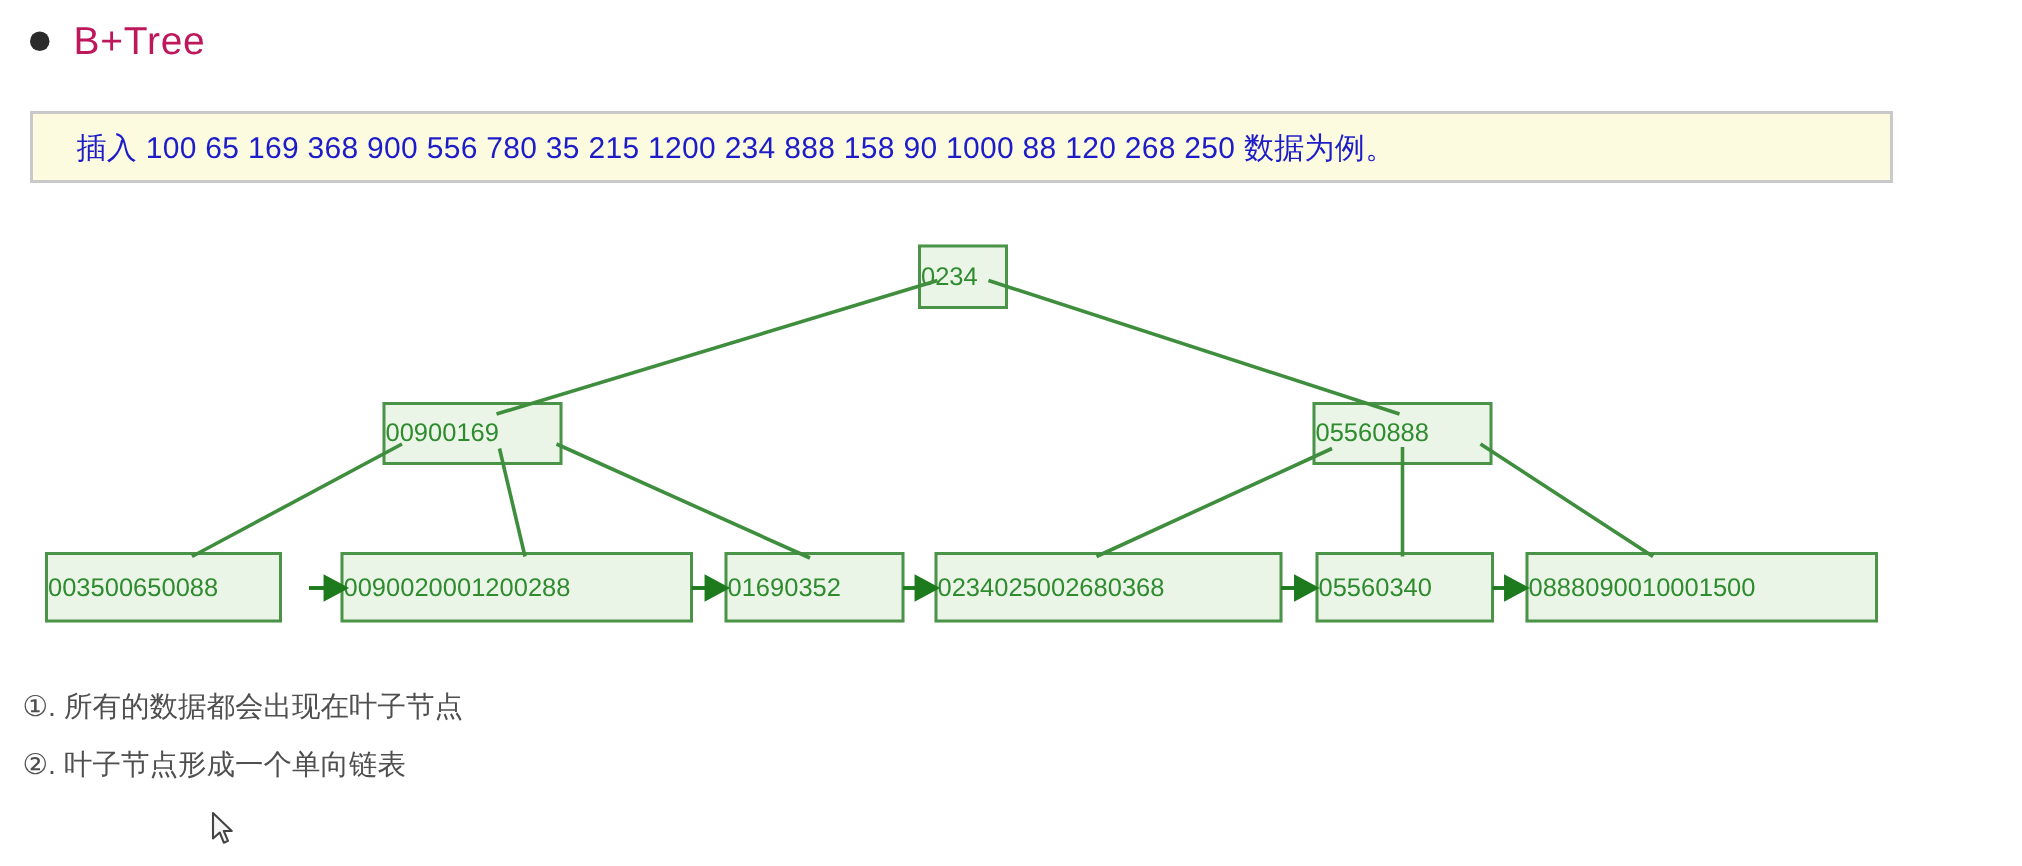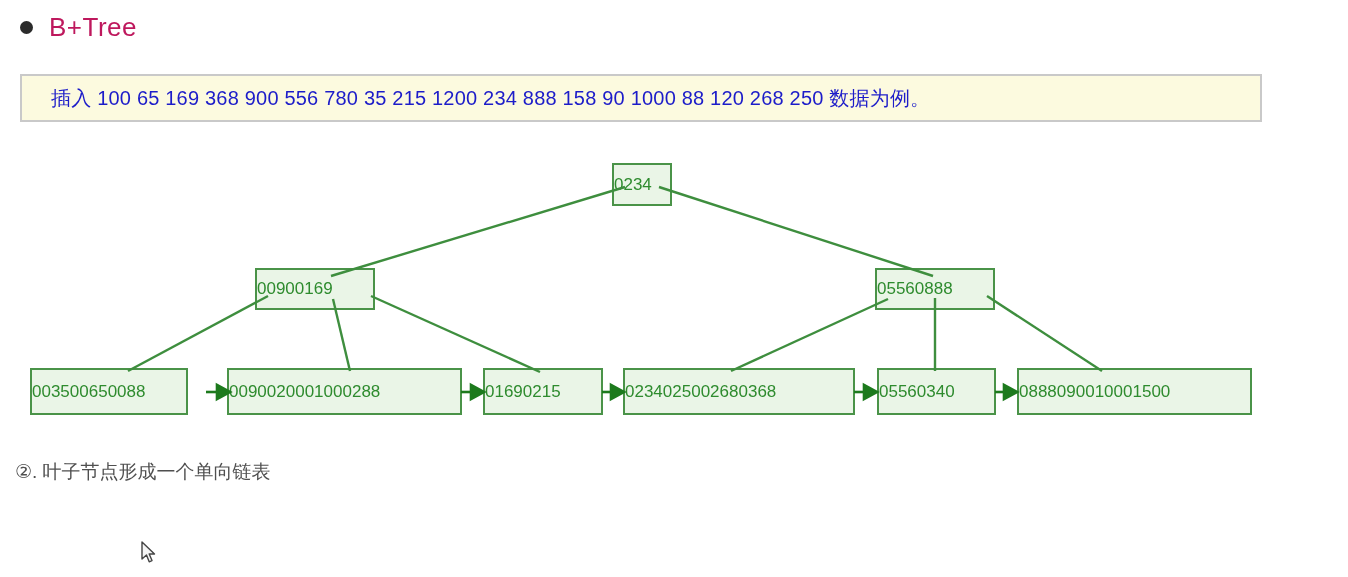--- a/index.html
+++ b/index.html
@@ -65,27 +65,27 @@
 
 <div class="node" style="left:30px;top:368px;width:158px;height:47px;">
   <span class="key">0035</span>
   <span class="key">0065</span>
   <span class="key">0088</span>
 </div>
 
 <div class="node" style="left:227px;top:368px;width:235px;height:47px;">
   <span class="key">0090</span>
   <span class="key">0200</span>
-  <span class="key">0100</span>
+  <span class="key">0120</span>
   <span class="key">0288</span>
 </div>
 
 <div class="node" style="left:483px;top:368px;width:120px;height:47px;">
   <span class="key">0169</span>
-  <span class="key">0215</span>
+  <span class="key">0352</span>
 </div>
 
 <div class="node" style="left:623px;top:368px;width:232px;height:47px;">
   <span class="key">0234</span>
   <span class="key">0250</span>
   <span class="key">0268</span>
   <span class="key">0368</span>
 </div>
 
 <div class="node" style="left:877px;top:368px;width:119px;height:47px;">
@@ -119,18 +119,19 @@
     <line x1="602" y1="392" x2="611" y2="392"></line>
     <polygon points="611,385 611,399 624,392"></polygon>
     <line x1="854" y1="392" x2="864" y2="392"></line>
     <polygon points="864,385 864,399 877,392"></polygon>
     <line x1="995" y1="392" x2="1004" y2="392"></line>
     <polygon points="1004,385 1004,399 1017,392"></polygon>
   </g>
 </svg>
 
 <div class="bottom-notes">
+  <div class="line">①. 所有的数据都会出现在叶子节点</div>
   <div class="line">②. 叶子节点形成一个单向链表</div>
 </div>
 
 <svg class="cursor" width="18" height="24">
   <polygon points="2,1 2,18 6.5,14 9.2,20.8 12,19.6 9.2,13 14.5,13" fill="#f5f5f5" stroke="#444444" stroke-width="1.4" stroke-linejoin="round"></polygon>
 </svg>
 
 </body></html>

